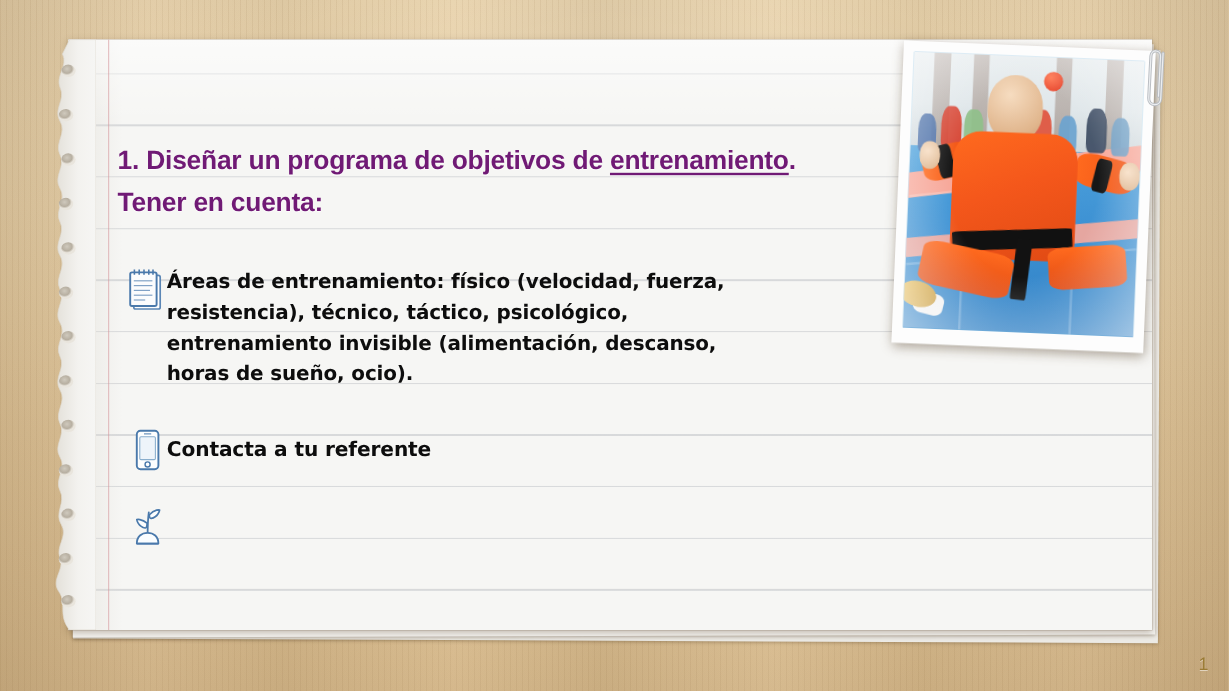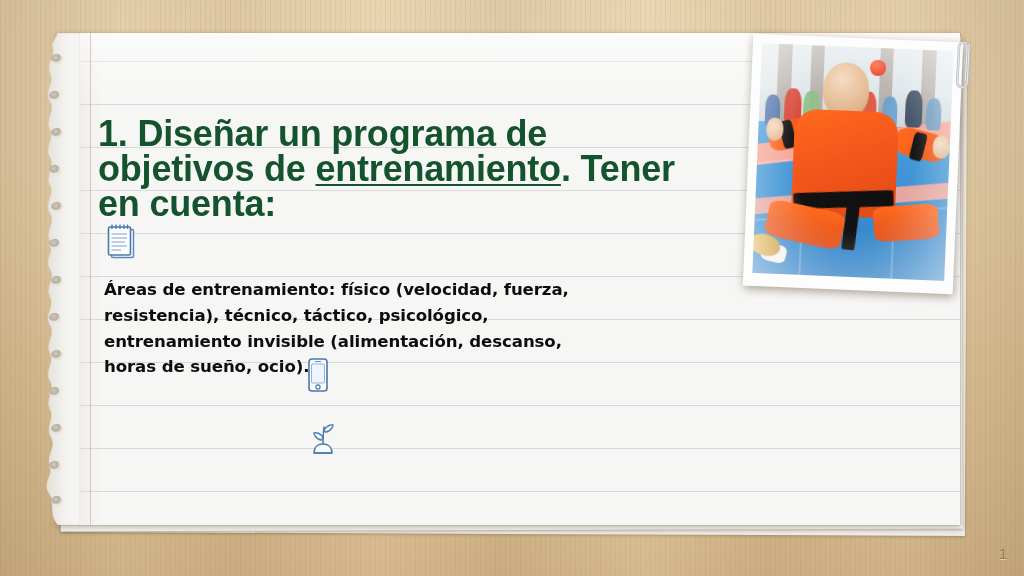--- a/index.html
+++ b/index.html
@@ -68,32 +68,32 @@
     position:absolute; left:40px; top:33px; width:40px; height:492px;
     z-index:4;
   }
 
   
   #title {
     position:absolute; left:98px; top:116px; width:600px;
     z-index:6;
     font-family:"Liberation Sans", sans-serif;
     font-weight:700;
-    font-size:36px;
+    font-size:22px;
     line-height:35px;
     letter-spacing:-.2px;
-    color:#14532d;
+    color:#701a75;
     text-shadow:0 1px 0 rgba(255,255,255,.7);
   }
   #title .u { text-decoration:underline; text-decoration-thickness:2px; text-underline-offset:3px; }
 
   
   .bullet {
     position:absolute; z-index:6;
-    display:flex; align-items:flex-start; gap:15px;flex-direction:column;
+    display:flex; align-items:flex-start; gap:1px;
   }
   .bullet .ico { flex:0 0 auto; width:34px; height:40px; display:block; }
   .bullet .txt {
     font-family:"DejaVu Sans", sans-serif;
     font-weight:700;
     font-size:16.6px;
     line-height:25.8px;
     color:#0d0d0d;
     letter-spacing:-.1px;
     white-space:pre-line;
@@ -259,20 +259,21 @@
 horas de sueño, ocio).</span>
 </div>
 
 <div class="bullet" id="bullet-1">
   <svg class="ico" viewBox="0 0 30 38">
     <rect x="6" y="3" width="18" height="32" rx="3" fill="#fdfefe" stroke="#4a79ab" stroke-width="1.6"></rect>
     <rect x="8.5" y="8" width="13" height="19" rx="1" fill="#eef4fa" stroke="#8aaecd" stroke-width=".9"></rect>
     <line x1="12" y1="5.6" x2="18" y2="5.6" stroke="#6c93bd" stroke-width="1.1"></line>
     <circle cx="15" cy="31" r="2.1" fill="none" stroke="#4a79ab" stroke-width="1.2"></circle>
   </svg>
+  <span class="txt">Contacta a tu referente</span>
 </div>
 
 <div class="bullet" id="bullet-2">
   <svg class="ico" viewBox="0 0 30 38">
     <path d="M15 28 C15 20 15 14 16 7" fill="none" stroke="#4a79ab" stroke-width="1.5" stroke-linecap="round"></path>
     <path d="M16.5 9 C21 4 25 5 25 5 C25 5 24 11 18 12 C16.8 12.2 16.4 10.8 16.5 9 Z" fill="#fbfdfe" stroke="#4a79ab" stroke-width="1.4" stroke-linejoin="round"></path>
     <path d="M14.5 16 C10 12 6 13 6 13 C6 13 7 19 13 20 C14.3 20.2 14.6 18 14.5 16 Z" fill="#fbfdfe" stroke="#4a79ab" stroke-width="1.4" stroke-linejoin="round"></path>
     <path d="M6 33 C6 27 10 24 15 24 C20 24 24 27 24 33 Z" fill="#fafdff" stroke="#4a79ab" stroke-width="1.5" stroke-linejoin="round"></path>
     <line x1="6" y1="33" x2="24" y2="33" stroke="#4a79ab" stroke-width="1.5"></line>
   </svg>

